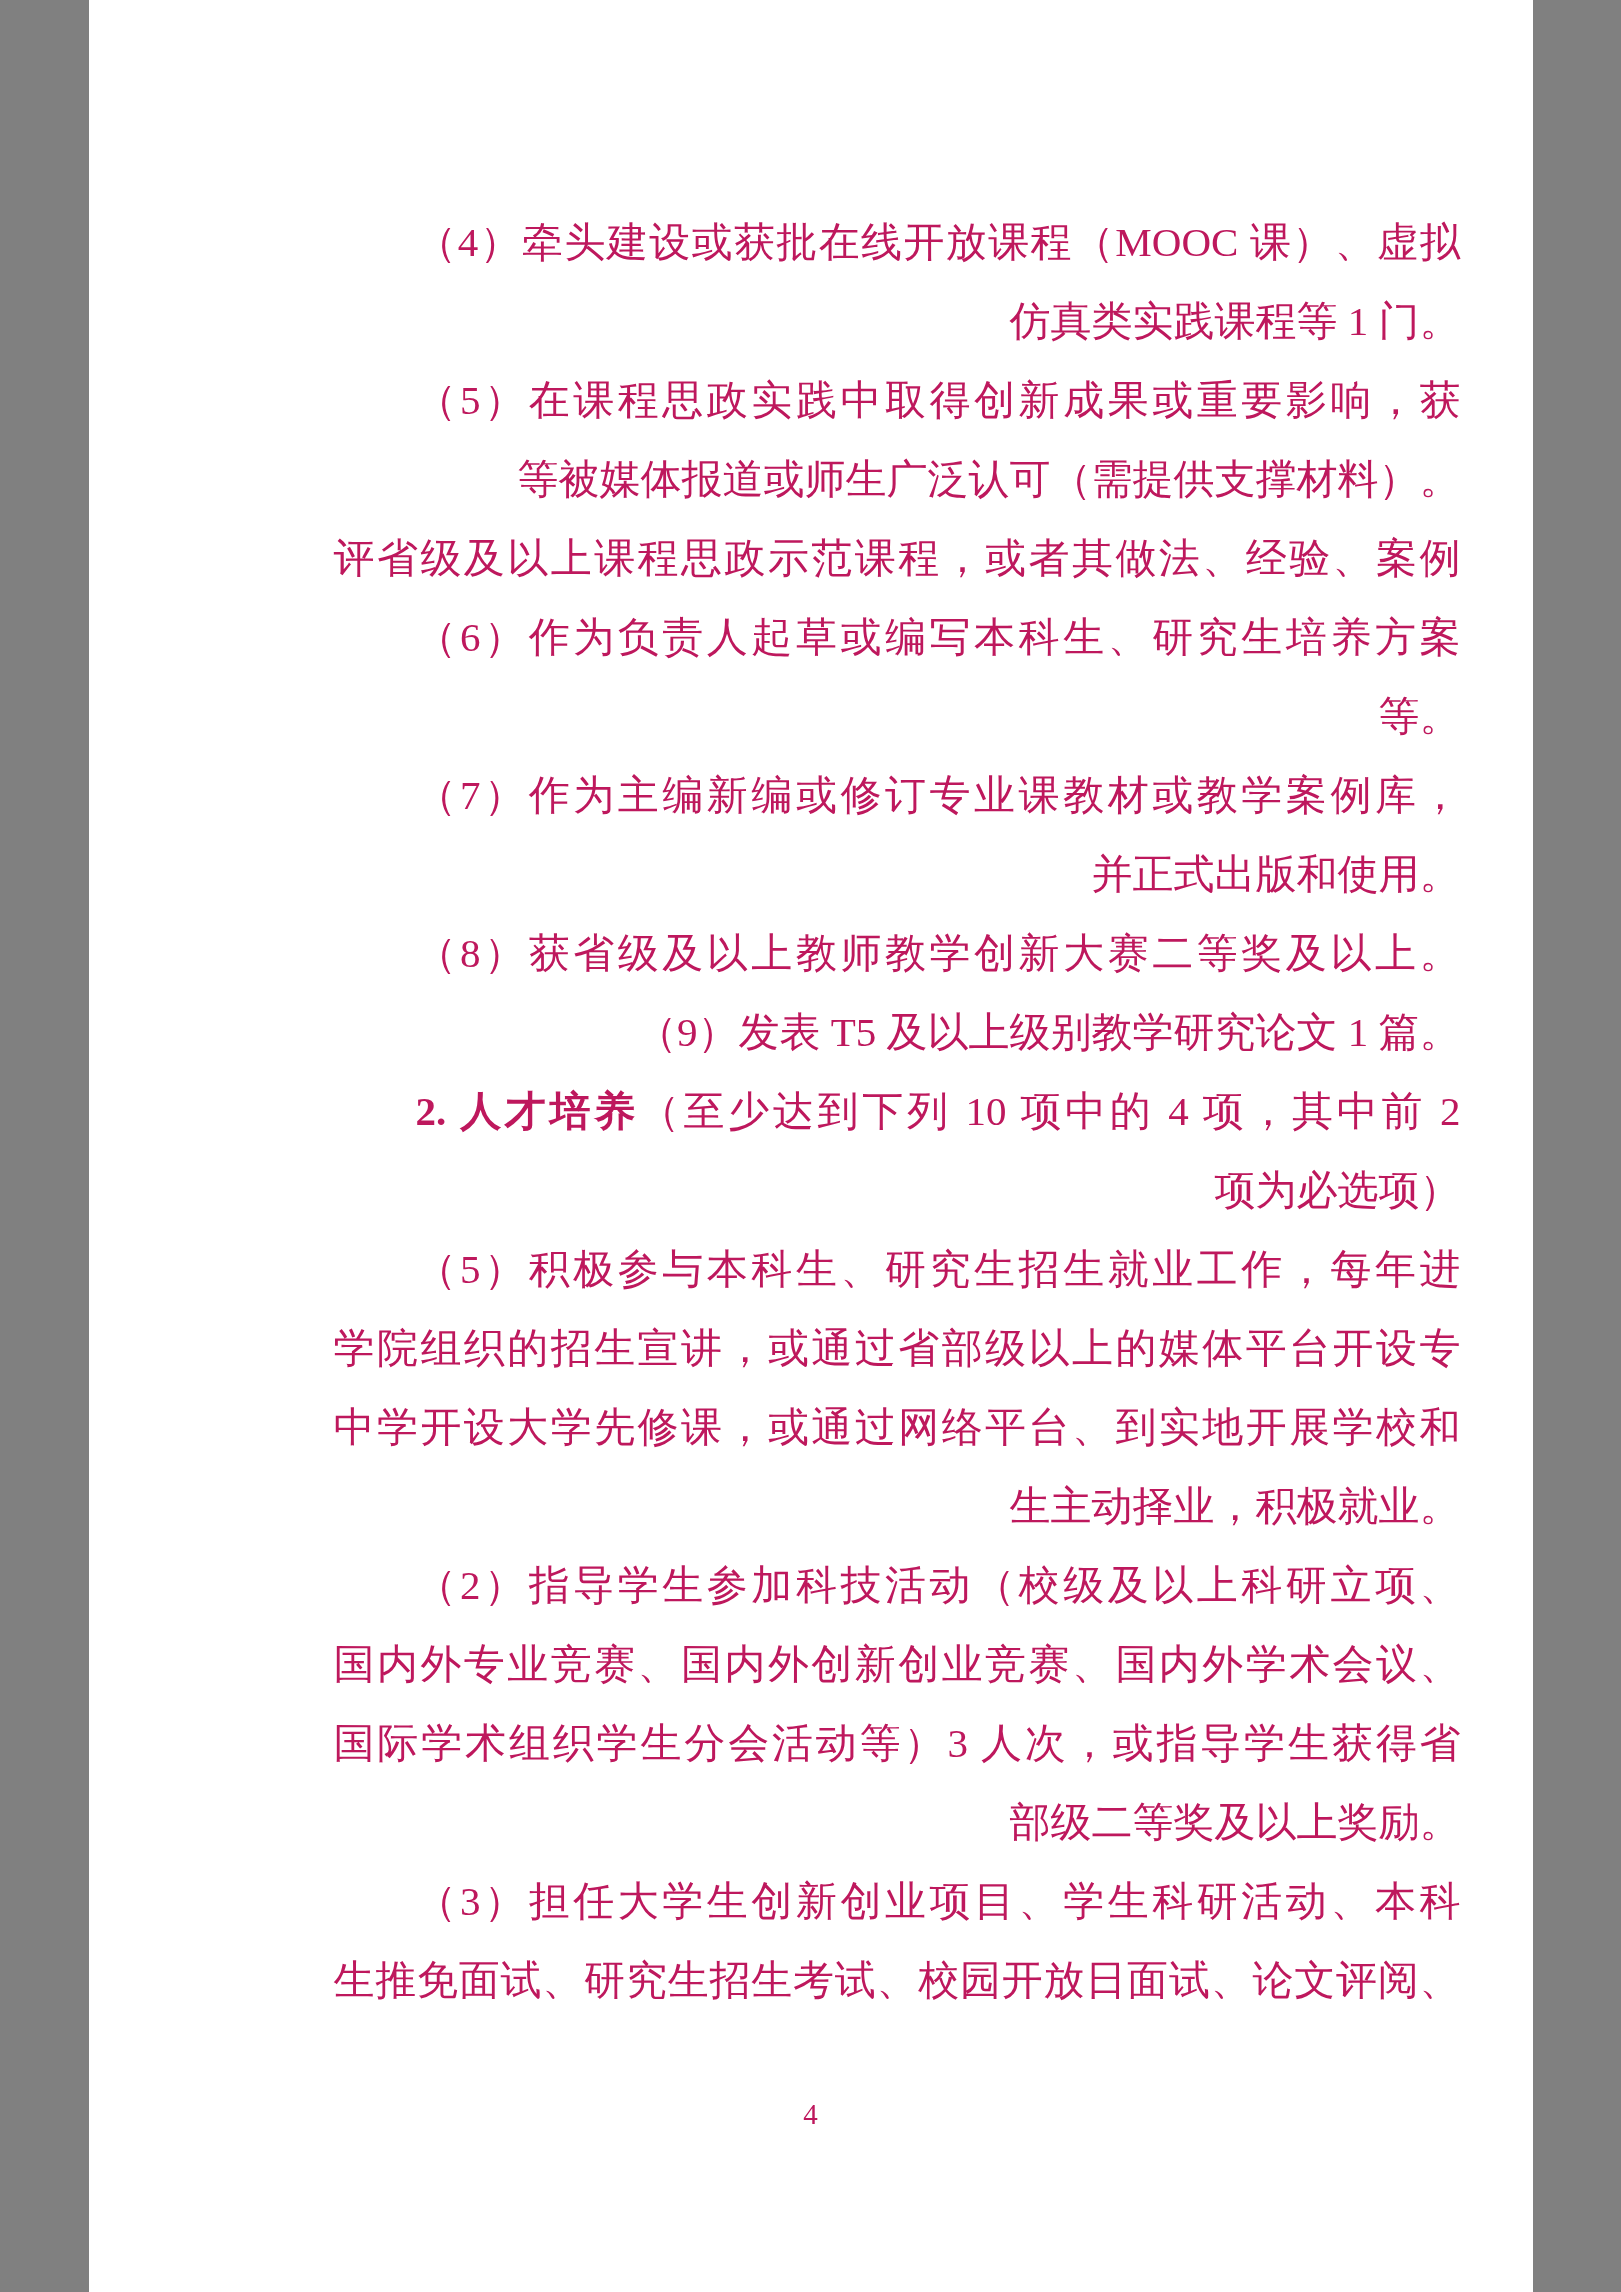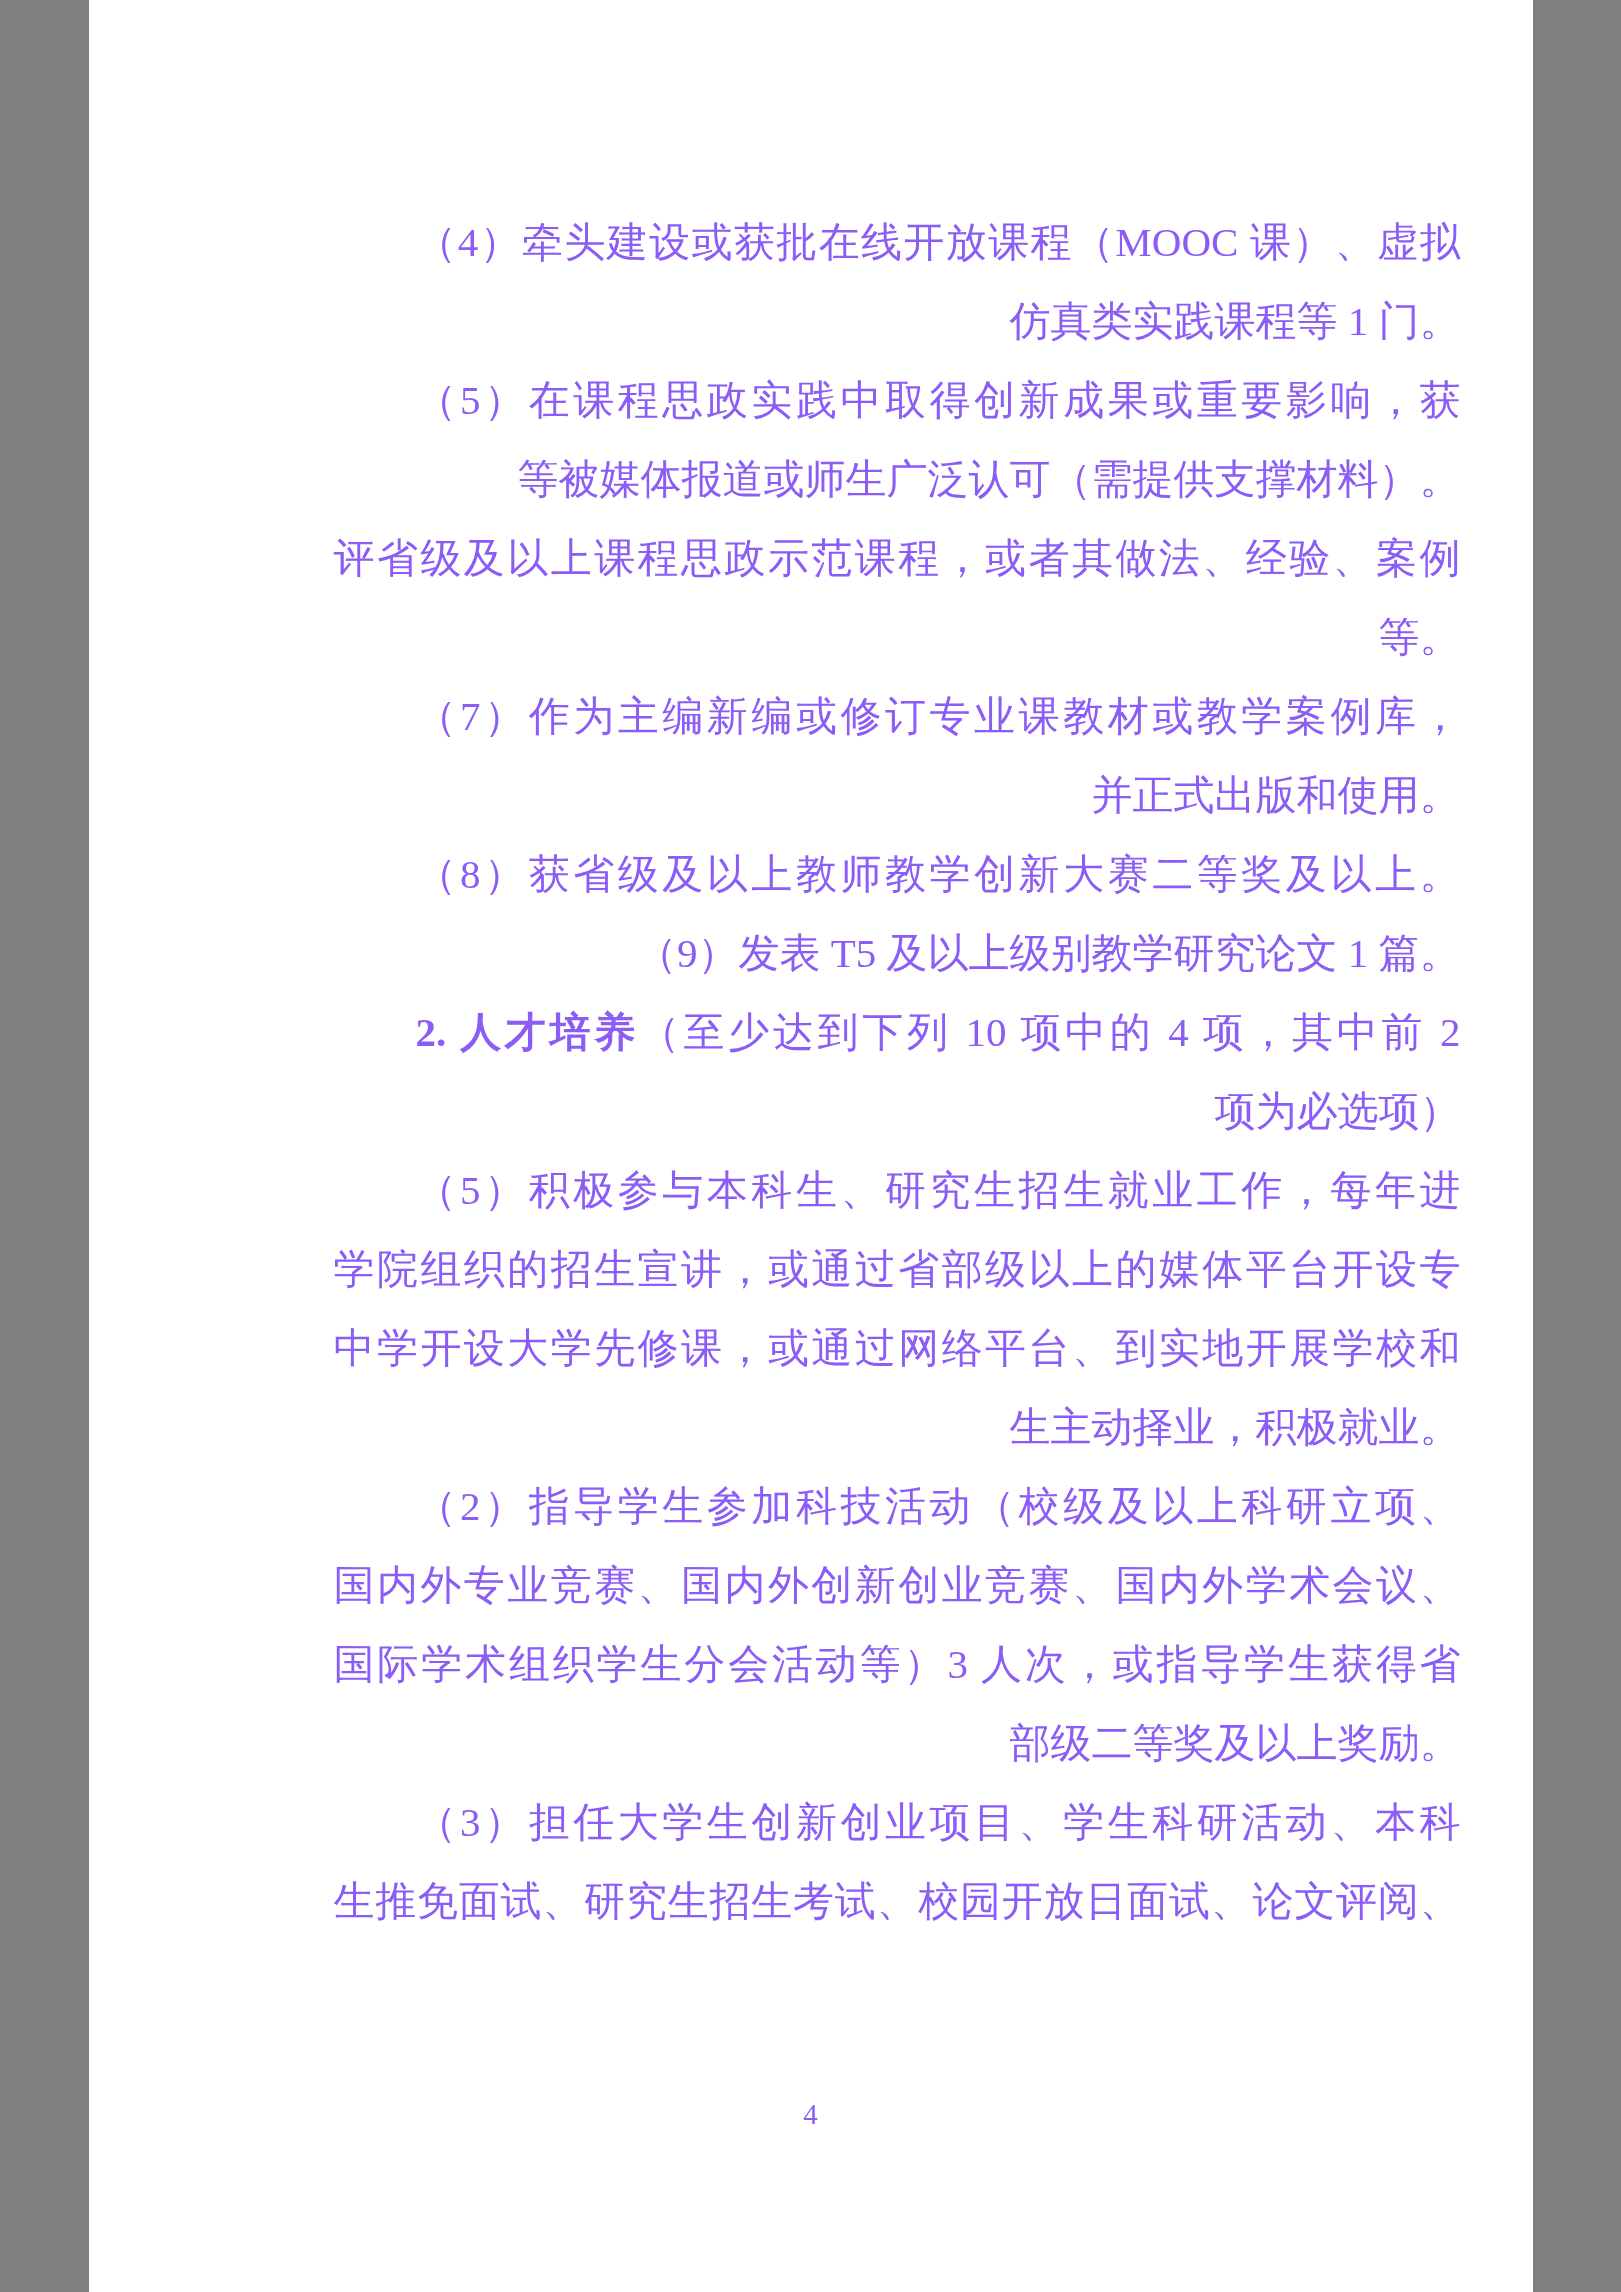--- a/index.html
+++ b/index.html
@@ -6,21 +6,21 @@
     margin: 0;
     padding: 0;
     background: #808080;
   }
   .page {
     position: relative;
     width: 1444px;
     height: 2293px;
     margin: 0 auto;
     background: #ffffff;
-    color: #8b5cf6;
+    color: #be185d;
     font-family: "Liberation Serif", "DejaVu Serif", serif;
     overflow: hidden;
   }
   .text-block {
     position: absolute;
     left: 245px;
     top: 203px;
     width: 1127px;
     font-size: 41px;
   }
@@ -54,20 +54,21 @@
 </head>
 <body>
 
 <div class="page">
   <div class="text-block" id="text-block">
       <div class="line indent justify">（4）牵头建设或获批在线开放课程（MOOC 课）、虚拟</div>
       <div class="line">仿真类实践课程等 1 门。</div>
       <div class="line indent justify">（5）在课程思政实践中取得创新成果或重要影响，获</div>
       <div class="line">等被媒体报道或师生广泛认可（需提供支撑材料）。</div>
       <div class="line justify">评省级及以上课程思政示范课程，或者其做法、经验、案例</div>
+      <div class="line indent justify">（6）作为负责人起草或编写本科生、研究生培养方案</div>
       <div class="line">等。</div>
       <div class="line indent justify">（7）作为主编新编或修订专业课教材或教学案例库，</div>
       <div class="line">并正式出版和使用。</div>
       <div class="line indent justify">（8）获省级及以上教师教学创新大赛二等奖及以上。</div>
       <div class="line indent">（9）发表 T5 及以上级别教学研究论文 1 篇。</div>
       <div class="line indent justify"><span class="seg-bold">2. 人才培养</span><span class="seg-regular">（至少达到下列 10 项中的 4 项，其中前 2</span></div>
       <div class="line">项为必选项）</div>
       <div class="line indent justify">（5）积极参与本科生、研究生招生就业工作，每年进</div>
       <div class="line justify">学院组织的招生宣讲，或通过省部级以上的媒体平台开设专</div>
       <div class="line justify">中学开设大学先修课，或通过网络平台、到实地开展学校和</div>

